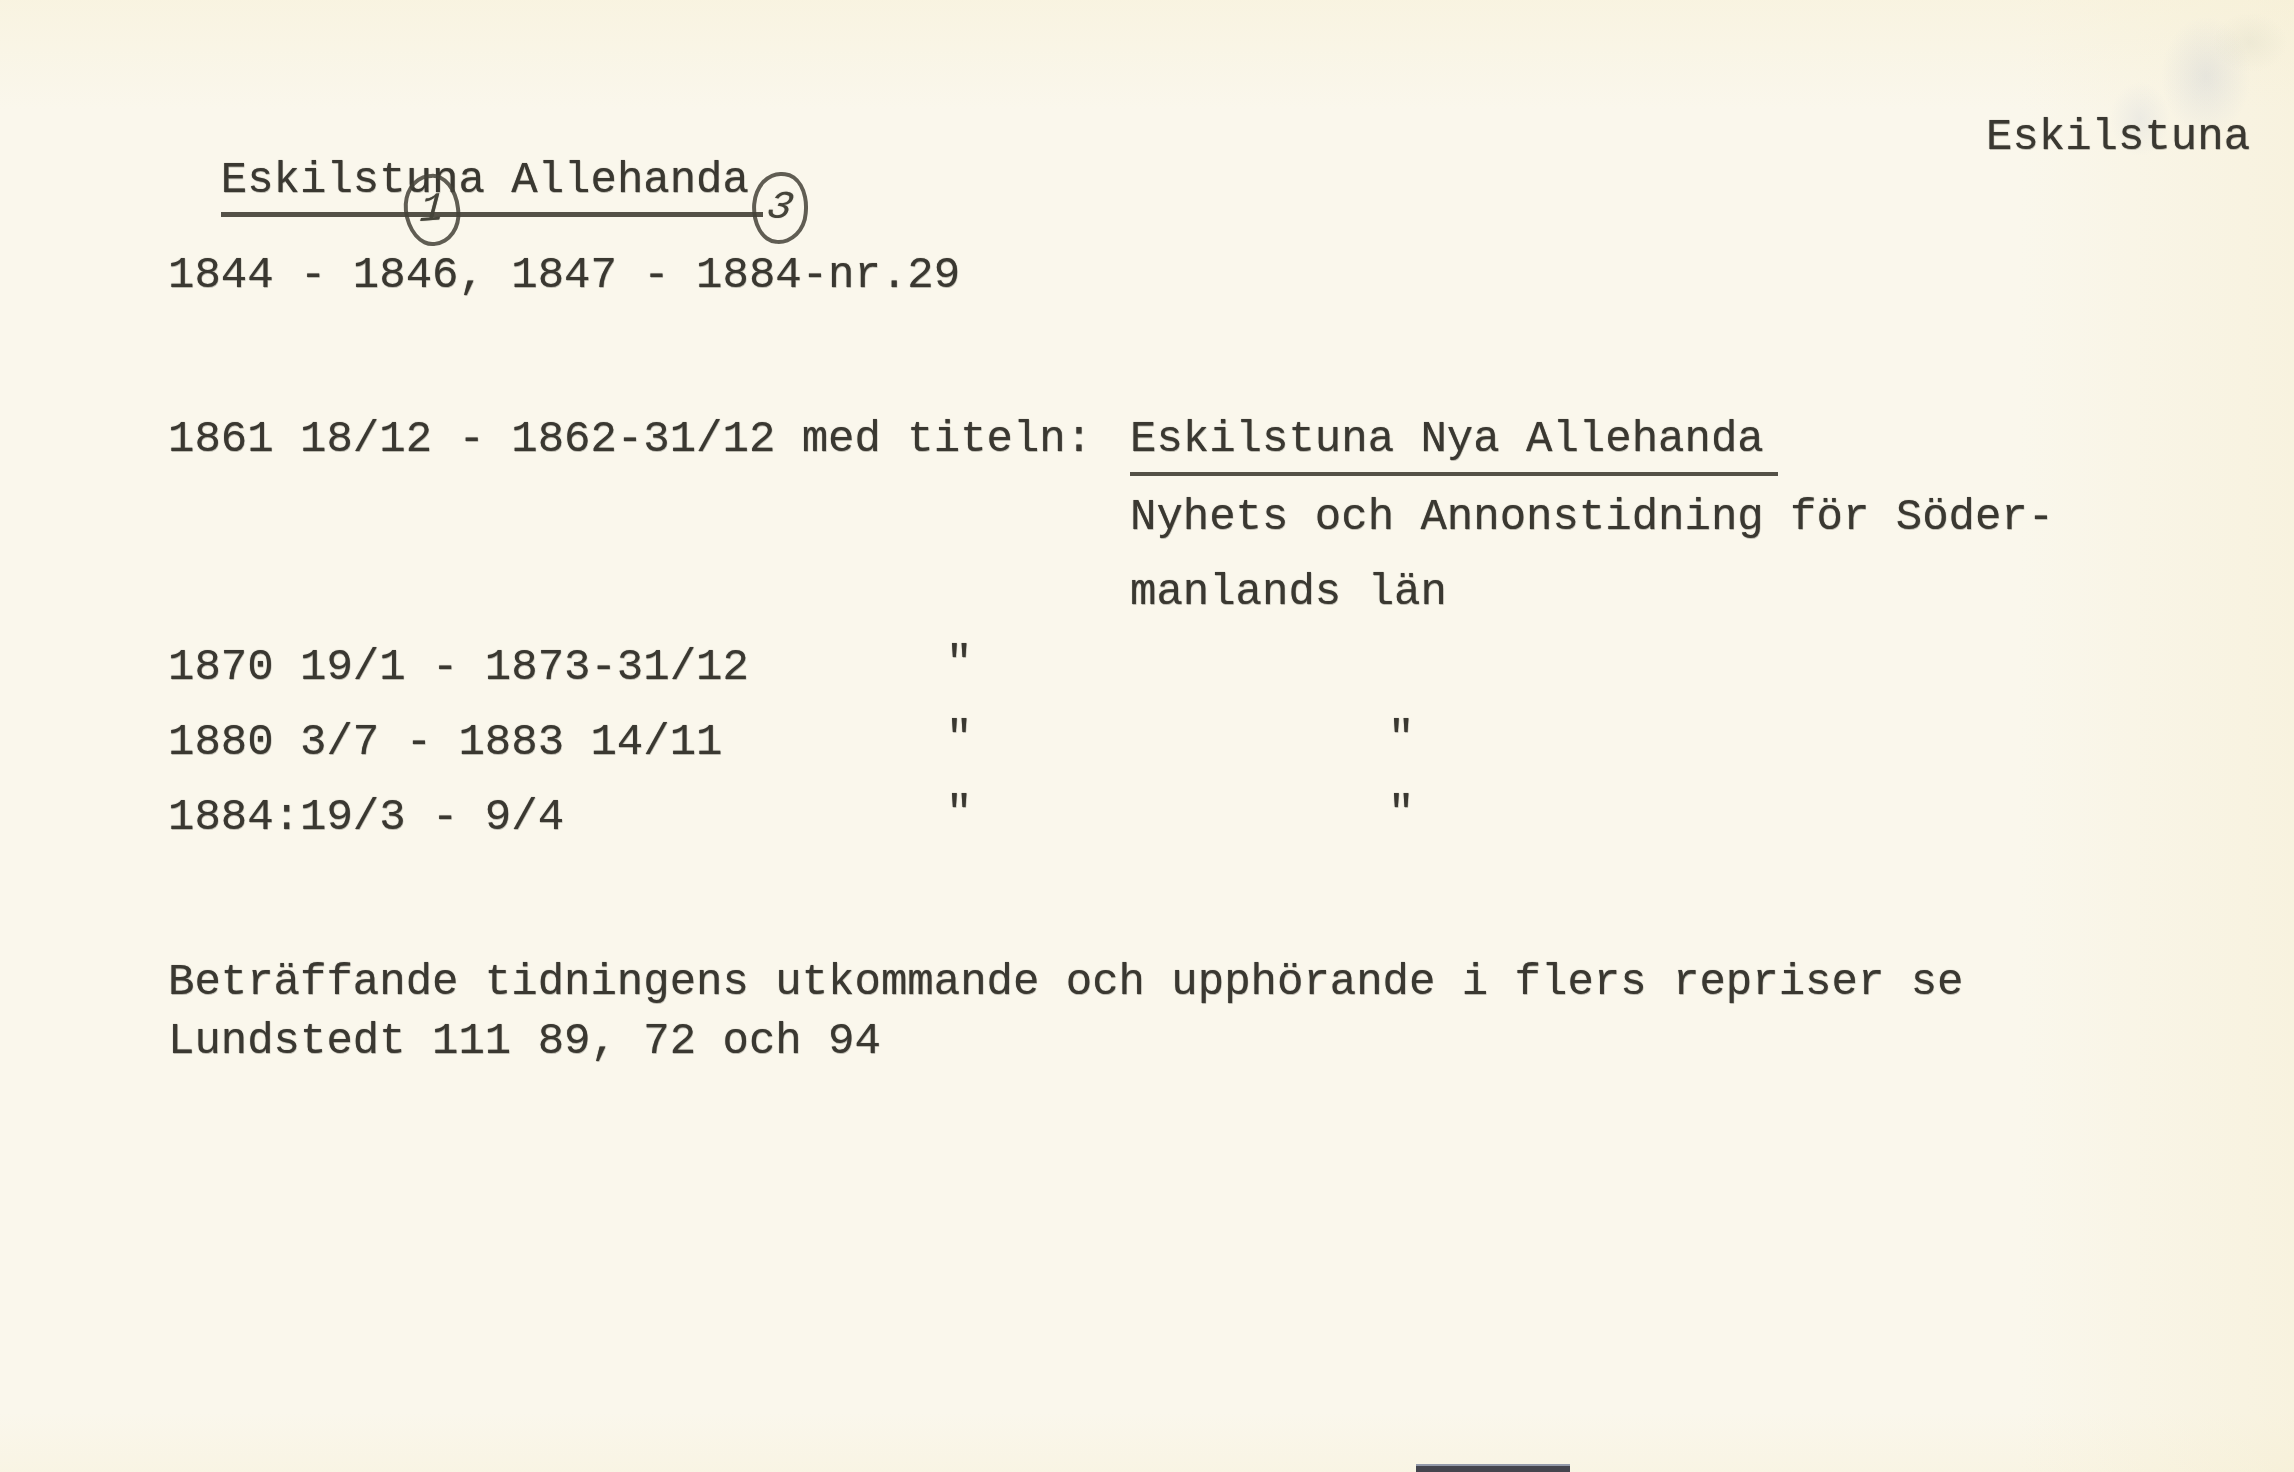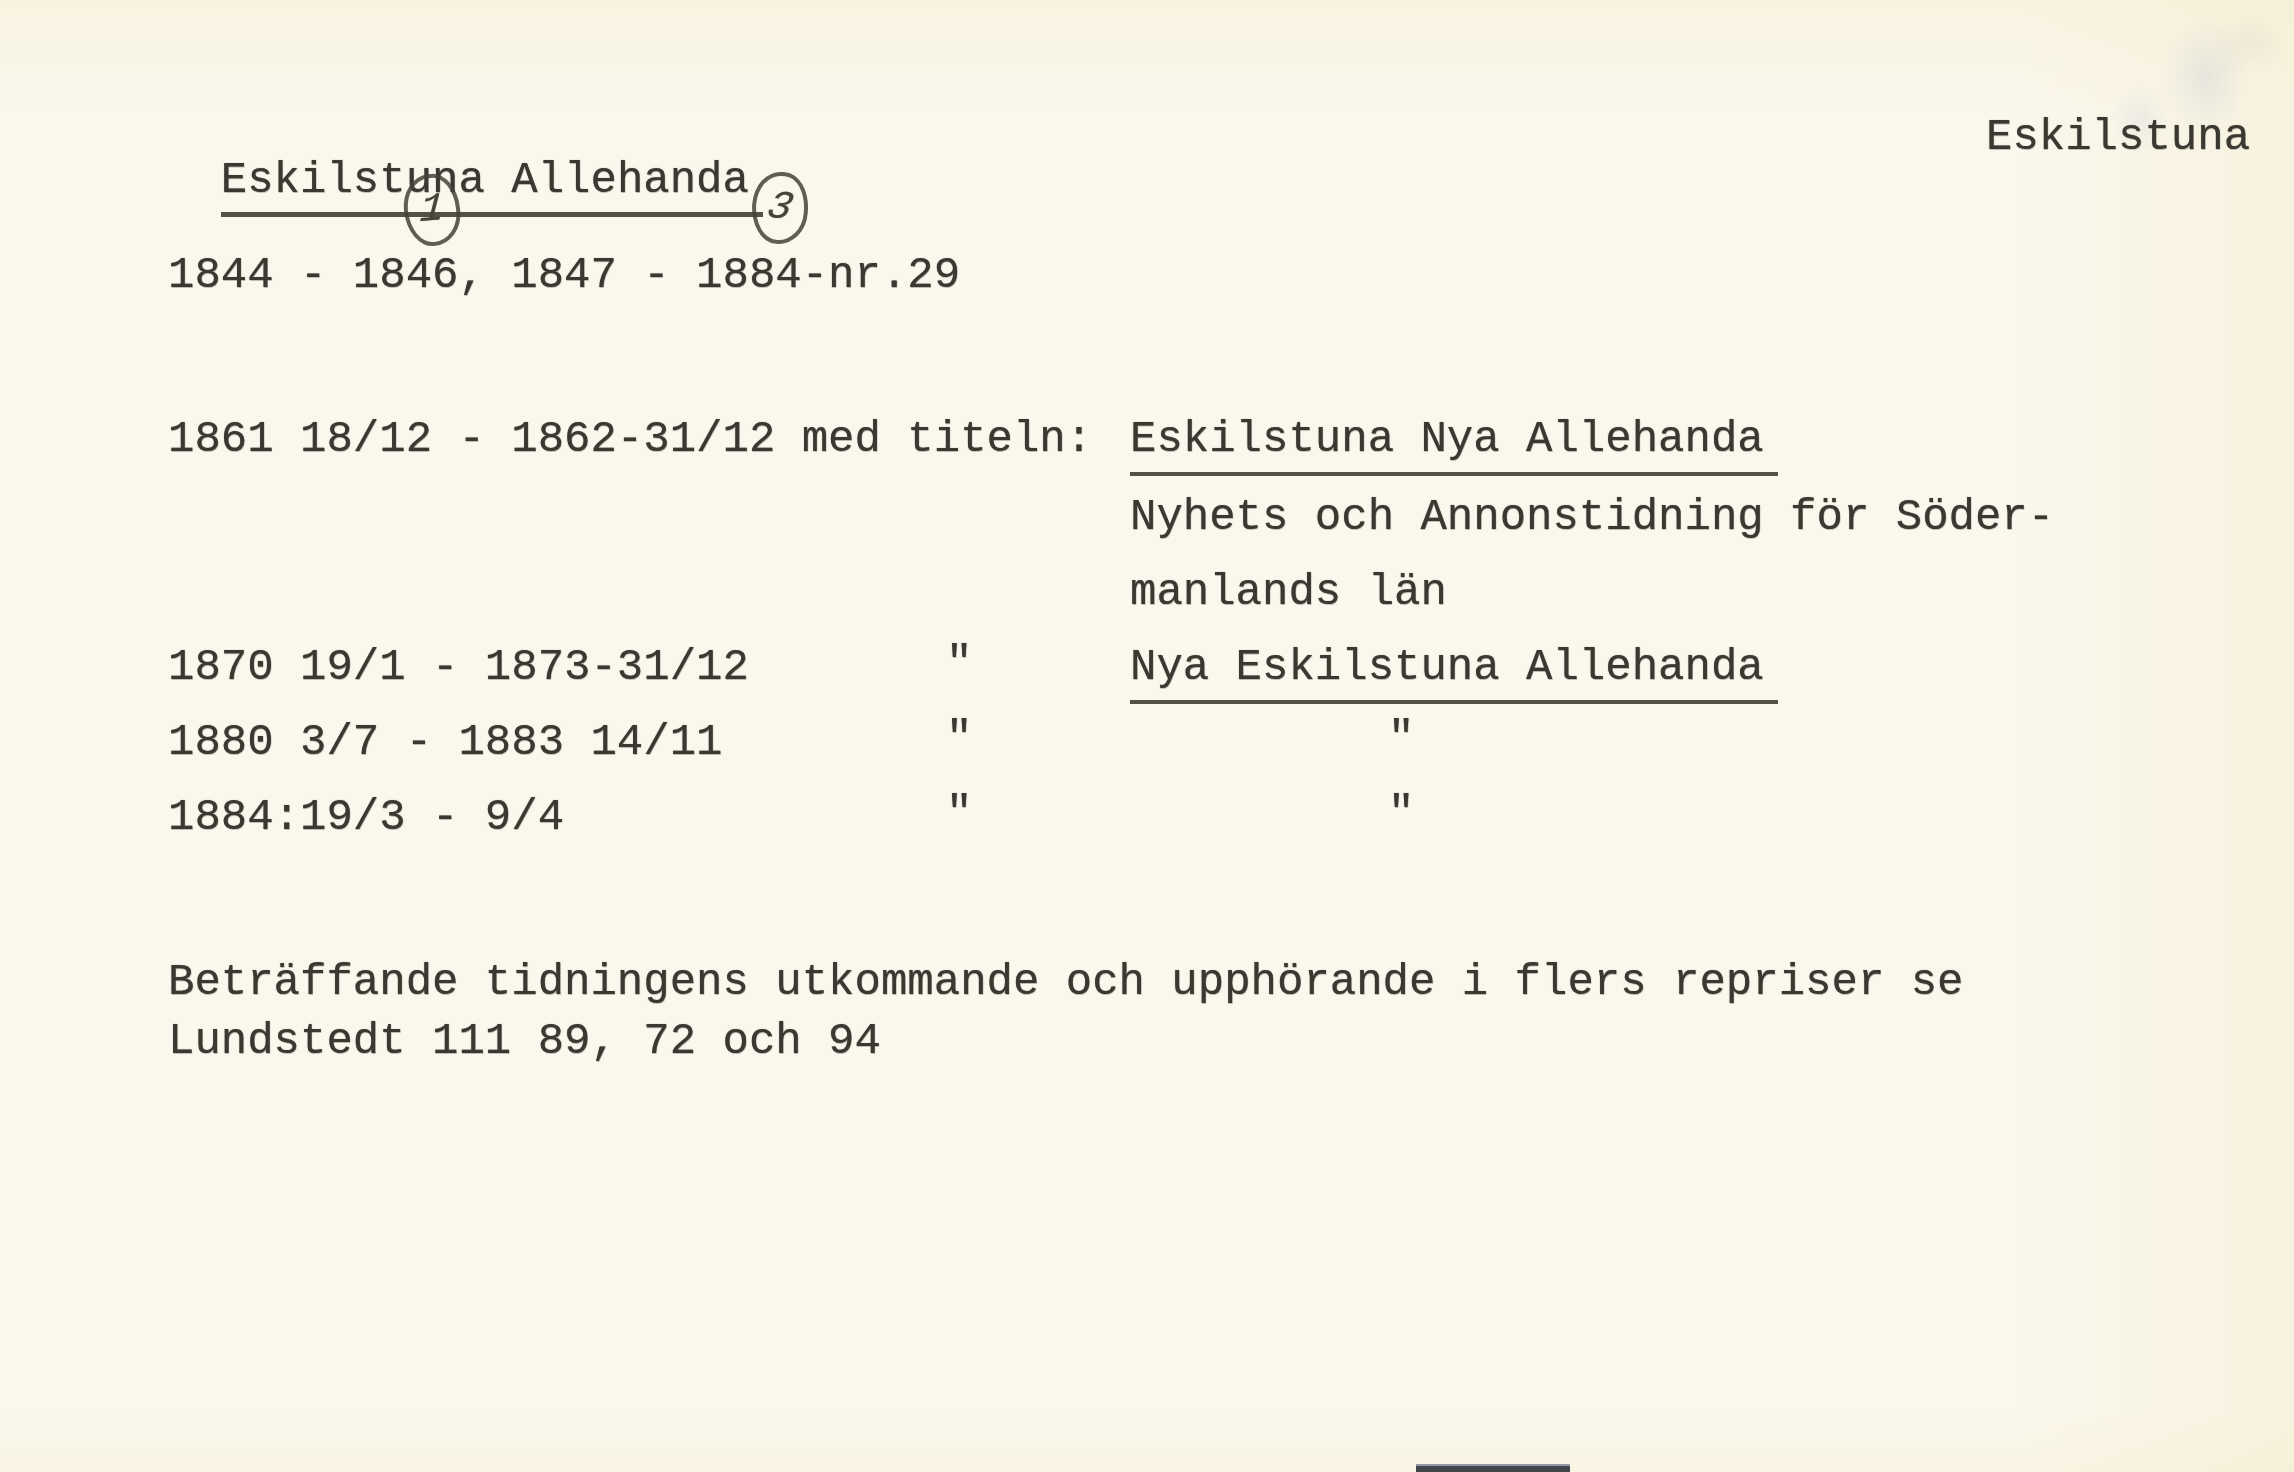--- a/index.html
+++ b/index.html
@@ -100,21 +100,20 @@
 <div class="abs" style="left:0; top:414px; width:2294px; height:60px;">
   <span class="abs ink" style="left:168px; top:0;">1861 18/12 - 1862-31/12 med titeln:</span>
   <span class="abs ink" style="left:1130px; top:0;"><span class="uline">Eskilstuna Nya Allehanda</span></span>
 </div>
 <div class="abs ink" style="left:1130px; top:492px;">Nyhets och Annonstidning för Söder-</div>
 <div class="abs ink" style="left:1130px; top:567px;">manlands län</div>
 
 <div class="abs" style="left:0; top:642px; width:2068px; height:60px;">
   <span class="abs ink" style="left:168px; top:0;">1870 19/1 - 1873-31/12</span>
   <span class="abs ink ditto" style="left:946px; top:-4px;">"</span>
-  <span class="abs ink" style="left:1130px; top:0;"><span class="uline">Nya Eskilstuna Allehanda</span></span>
 </div>
 
 <div class="abs" style="left:0; top:717px; width:2294px; height:60px;">
   <span class="abs ink" style="left:168px; top:0;">1880 3/7 - 1883 14/11</span>
   <span class="abs ink ditto" style="left:946px; top:-4px;">"</span>
   <span class="abs ink ditto" style="left:1388px; top:-4px;">"</span>
 </div>
 
 <div class="abs" style="left:0; top:792px; width:2294px; height:60px;">
   <span class="abs ink" style="left:168px; top:0;">1884:19/3 - 9/4</span>

